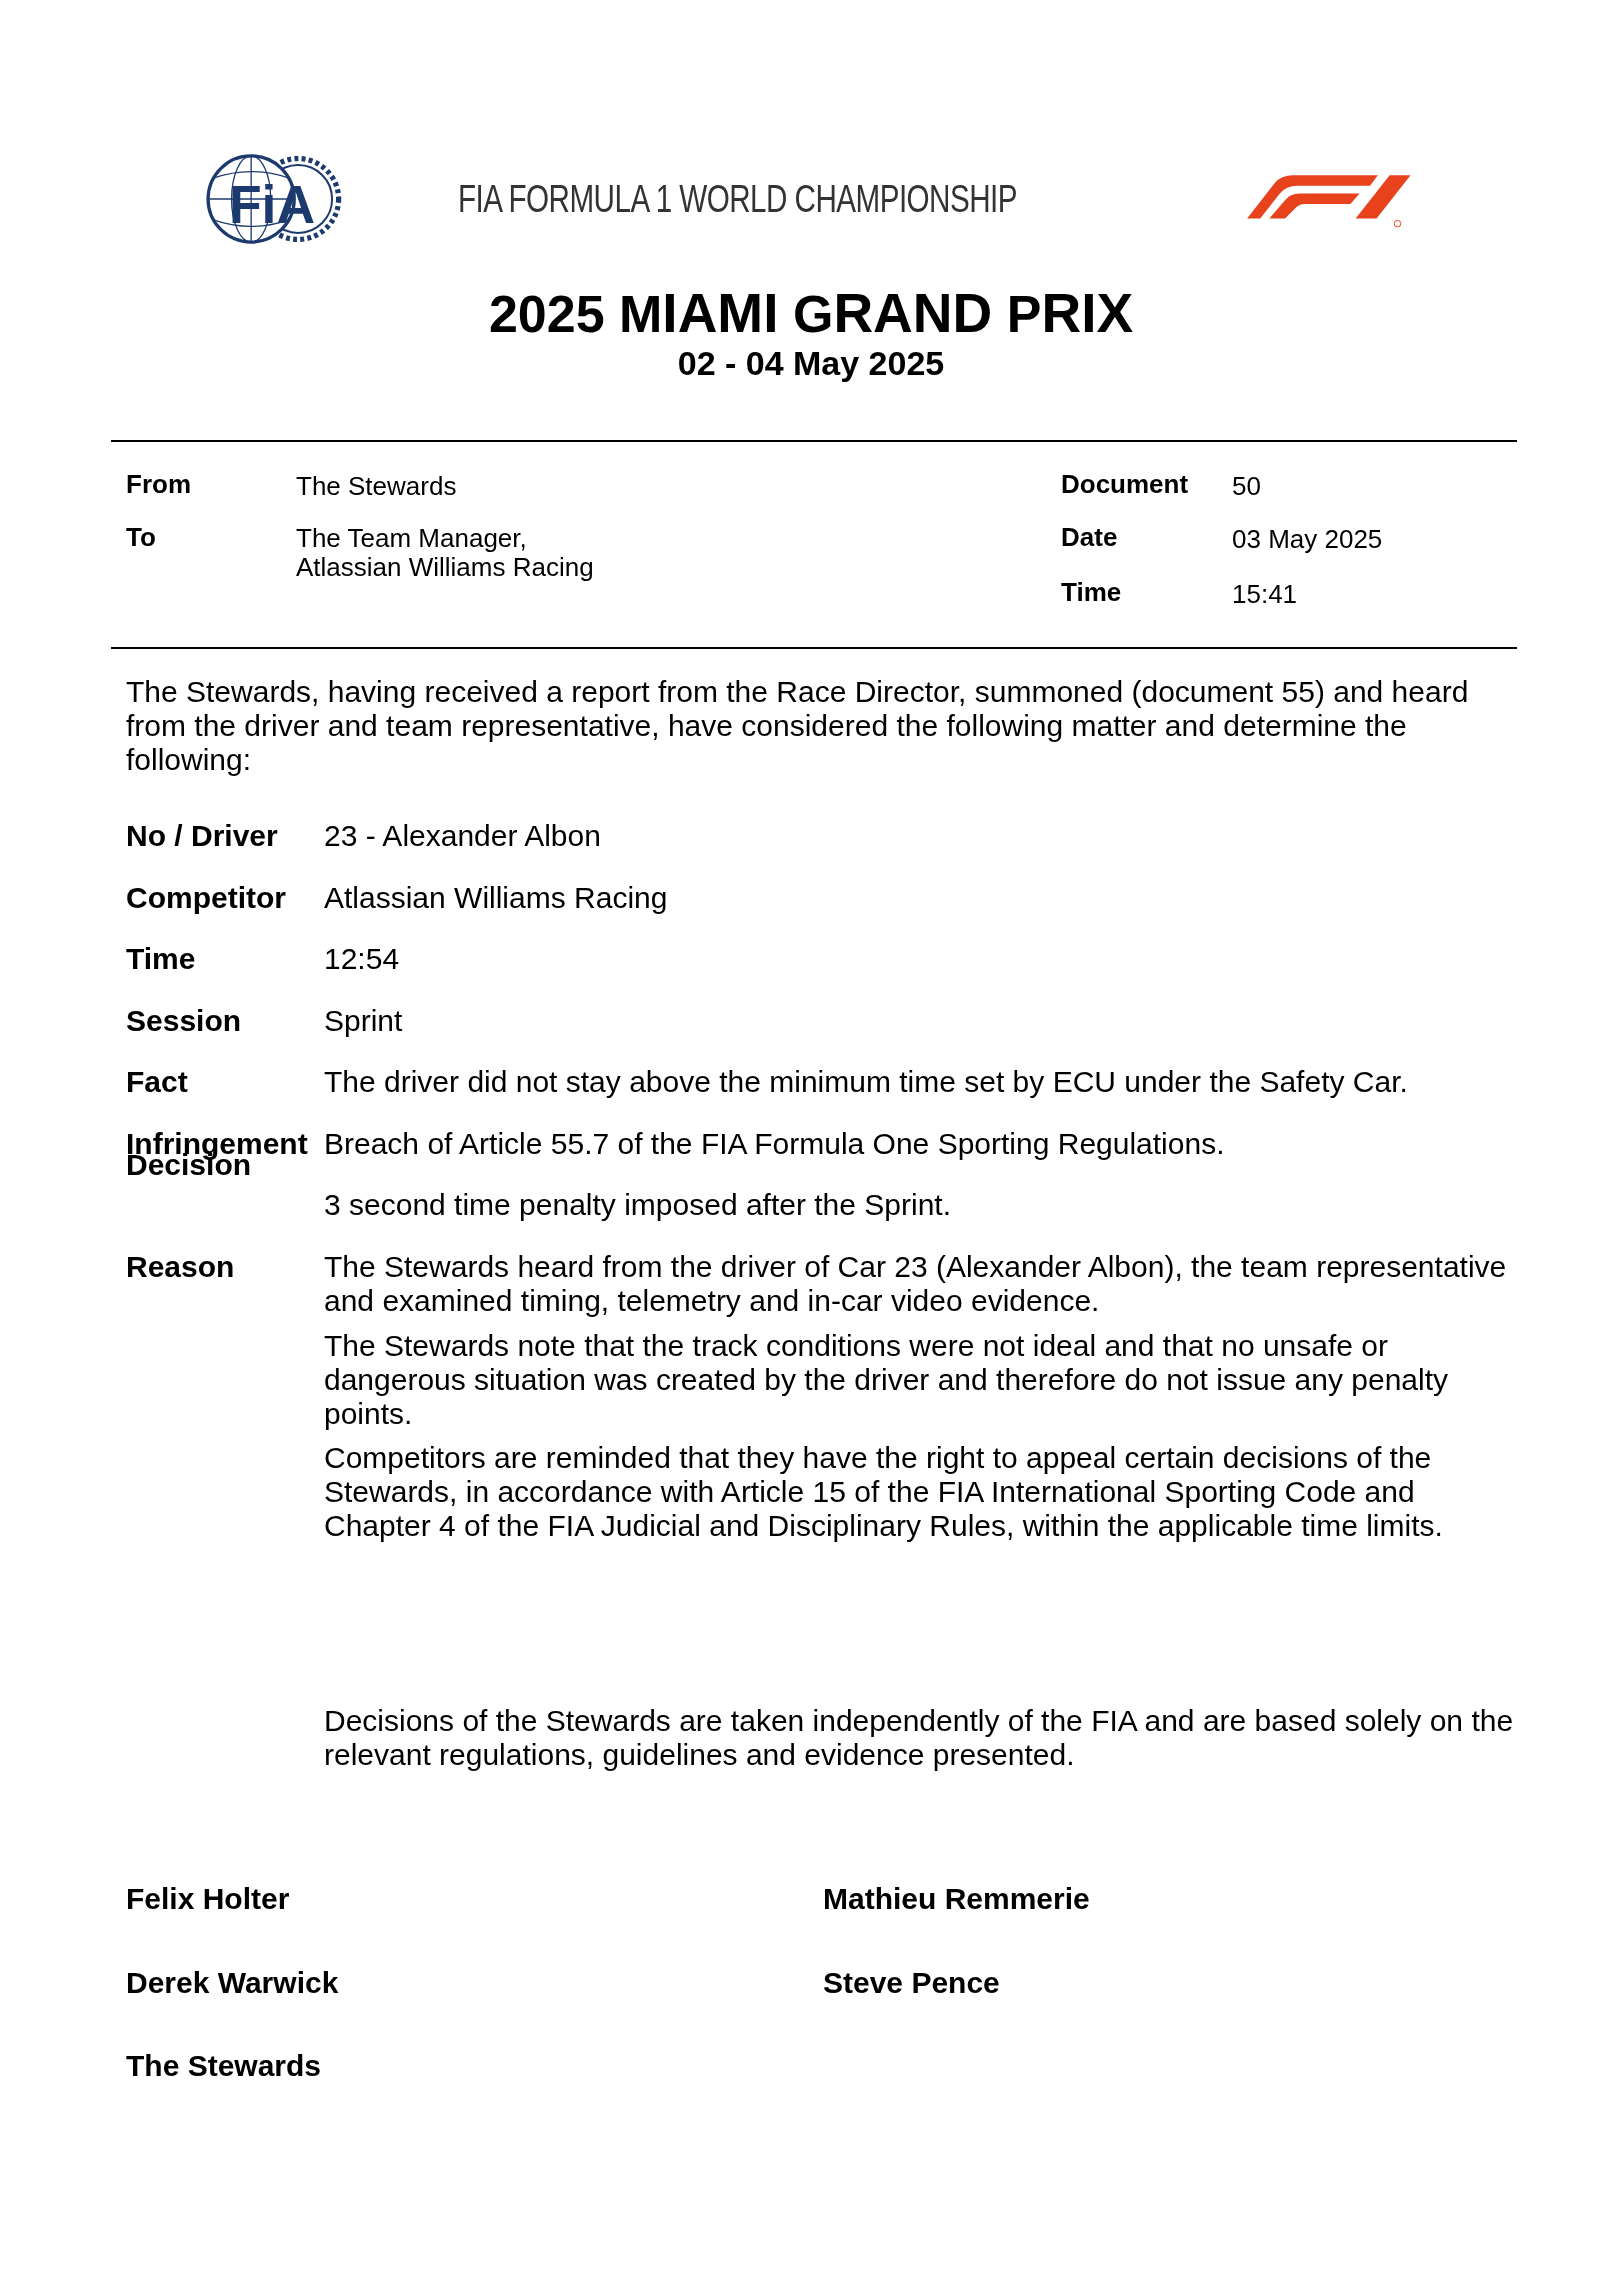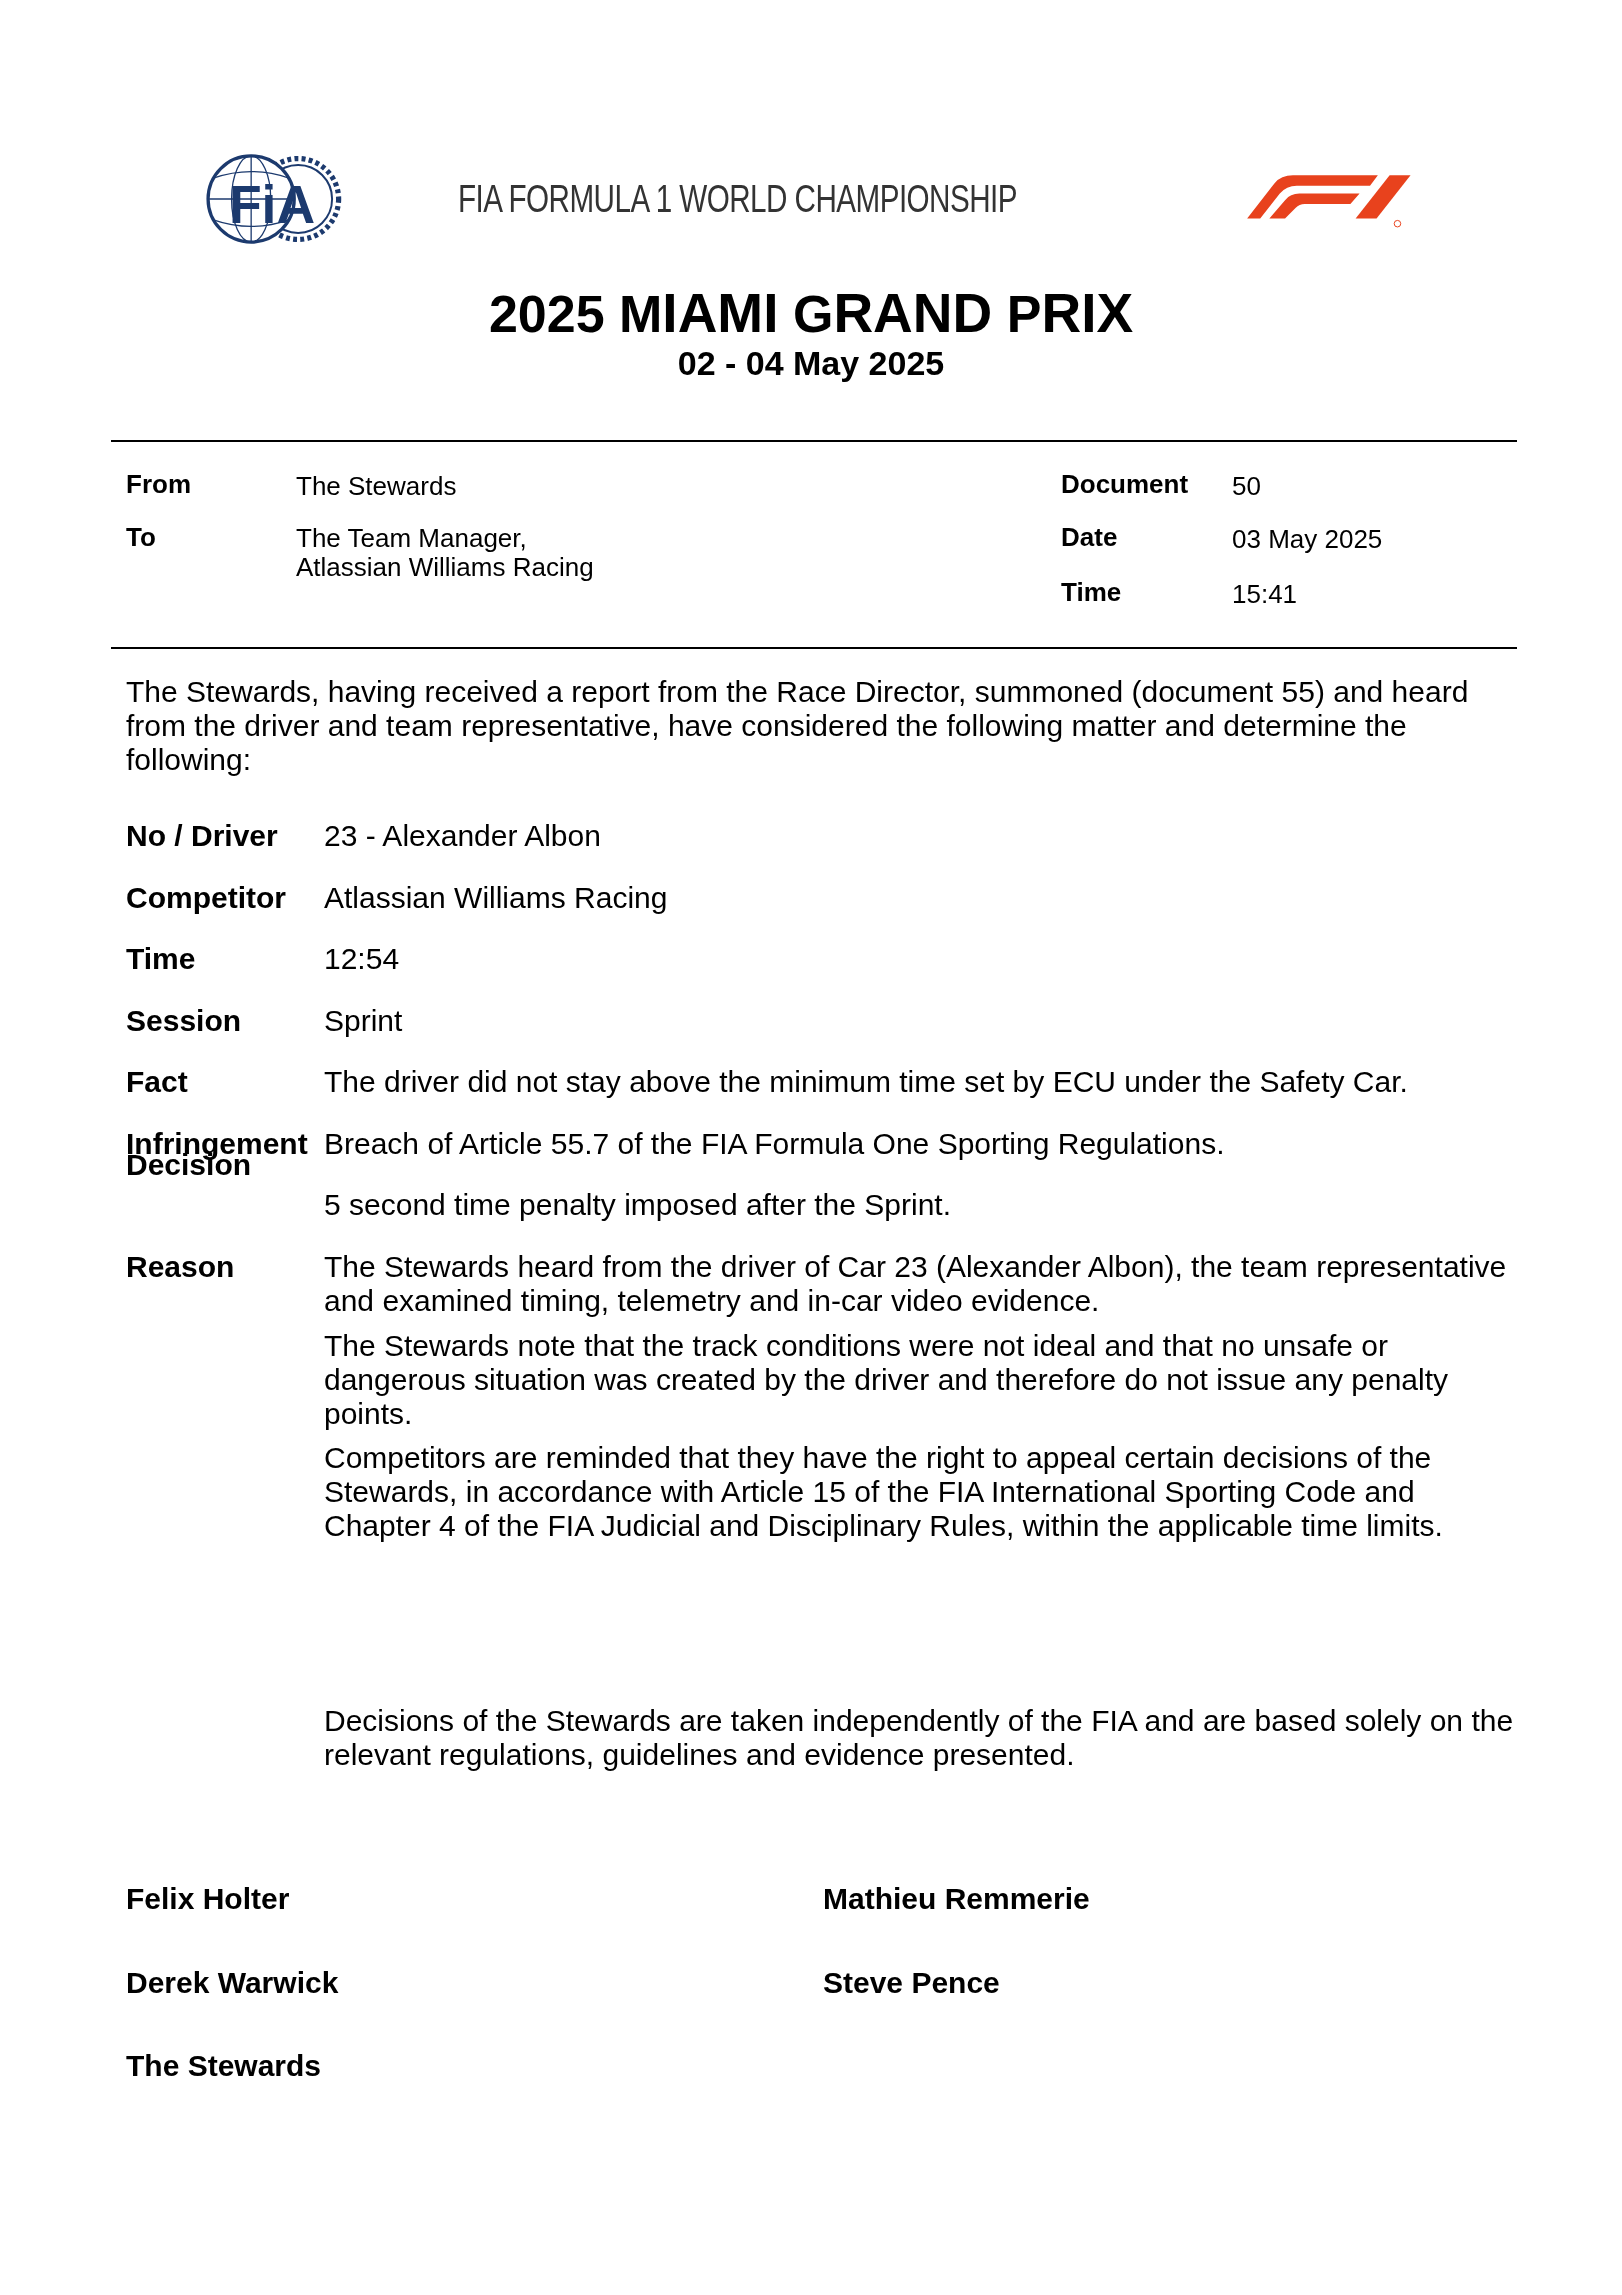--- a/index.html
+++ b/index.html
@@ -130,21 +130,21 @@
 <div class="abs row-label" style="top:1004px">Session</div>
 <div class="abs row-value" style="top:1004px">Sprint</div>
 
 <div class="abs row-label" style="top:1065px">Fact</div>
 <div class="abs row-value" style="top:1065px">The driver did not stay above the minimum time set by ECU under the Safety Car.</div>
 
 <div class="abs row-label" style="top:1127px">Infringement</div>
 <div class="abs row-value" style="top:1127px">Breach of Article 55.7 of the FIA Formula One Sporting Regulations.</div>
 
 <div class="abs row-label" style="top:1148px">Decision</div>
-<div class="abs row-value" style="top:1188px">5 second time penalty imposed after the Sprint.</div>
+<div class="abs row-value" style="top:1188px">3 second time penalty imposed after the Sprint.</div>
 
 <div class="abs row-label" style="top:1250px">Reason</div>
 <div id="reason-paras" class="abs">
   <p>The Stewards heard from the driver of Car 23 (Alexander Albon), the team representative and examined timing, telemetry and in-car video evidence.</p>
   <p>The Stewards note that the track conditions were not ideal and that no unsafe or dangerous situation was created by the driver and therefore do not issue any penalty points.</p>
   <p>Competitors are reminded that they have the right to appeal certain decisions of the Stewards, in accordance with Article 15 of the FIA International Sporting Code and Chapter 4 of the FIA Judicial and Disciplinary Rules, within the applicable time limits.</p>
 </div>
 
 <div id="disclaimer" class="abs">Decisions of the Stewards are taken independently of the FIA and are based solely on the relevant regulations, guidelines and evidence presented.</div>
 

